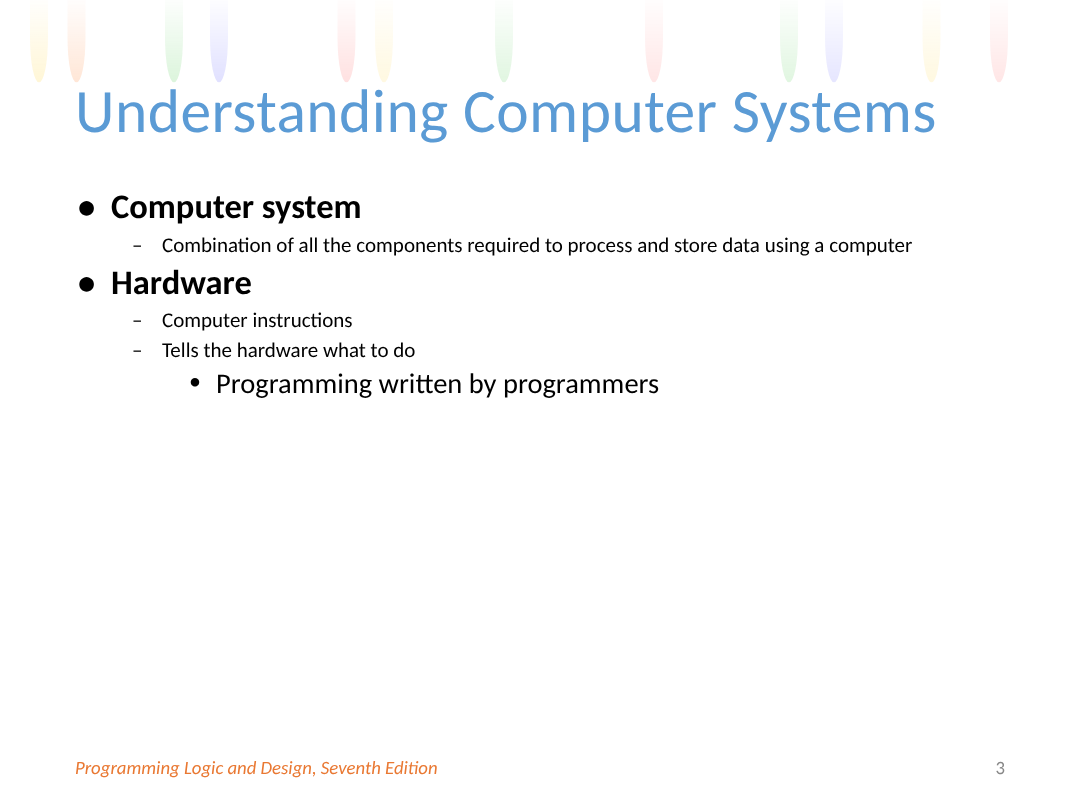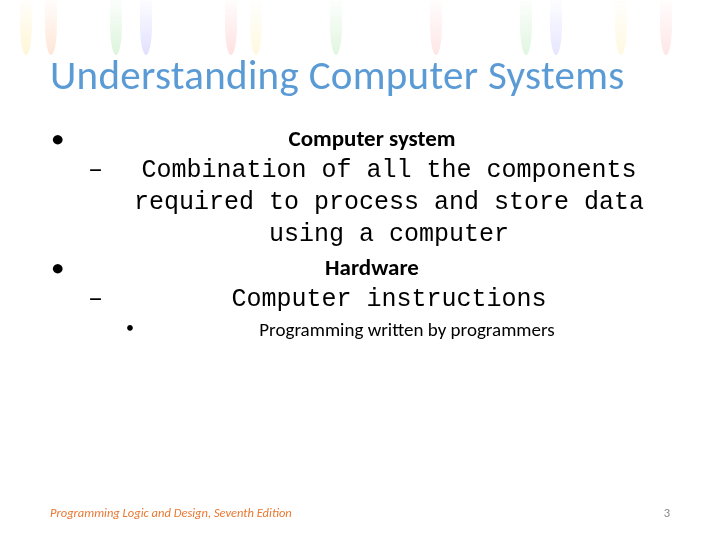--- a/index.html
+++ b/index.html
@@ -45,45 +45,44 @@
     font-weight: 400;
     color: #5b9bd5;
     padding: 50px 50px 10px 50px;
     letter-spacing: 0.3px;
   }
   .content {
     position: relative;
     z-index: 1;
     padding: 14px 50px 0 50px;
   }
-  ul { list-style: none; text-align: center; }
+  ul { list-style: none; }
   li { color: #000; }
   .lvl0 {
     font-size: 23px;
     font-weight: 700;
     padding-left: 24px;
     position: relative;
     line-height: 1.25;
     margin-bottom: 2px;
   }
   .lvl0::before {
     content: "•";
     position: absolute;
     left: 2px;
     top: 0;
     font-size: 23px;
   }
   .lvl1 {
-    font-size: 25px;
+    font-size: 14px;
     font-weight: 400;
     padding-left: 58px;
     position: relative;
     line-height: 1.28;
     margin-bottom: 2px;
-    font-family: Liberation Mono, monospace;
   }
   .lvl1::before {
     content: "–";
     position: absolute;
     left: 38px;
     top: 0;
   }
   .lvl1.bold {
     font-weight: 700;
   }
@@ -147,20 +146,21 @@
 <h1 class="slide-title">Understanding Computer Systems</h1>
 
 <div class="content">
   <ul>
     <li class="lvl0">Computer system</li>
     <li class="lvl1">Combination of all the components required to process and store data using a computer</li>
 
     <li class="lvl0">Hardware</li>
 
     <li class="lvl1">Computer instructions</li>
+    <li class="lvl1">Tells the hardware what to do</li>
     <li class="lvl2">Programming written by programmers</li>
   </ul>
 </div>
 
 <div class="footer">
   <span class="footer-text">Programming Logic and Design, Seventh Edition</span>
   <span class="page-num">3</span>
 </div>
 
 </body></html>

